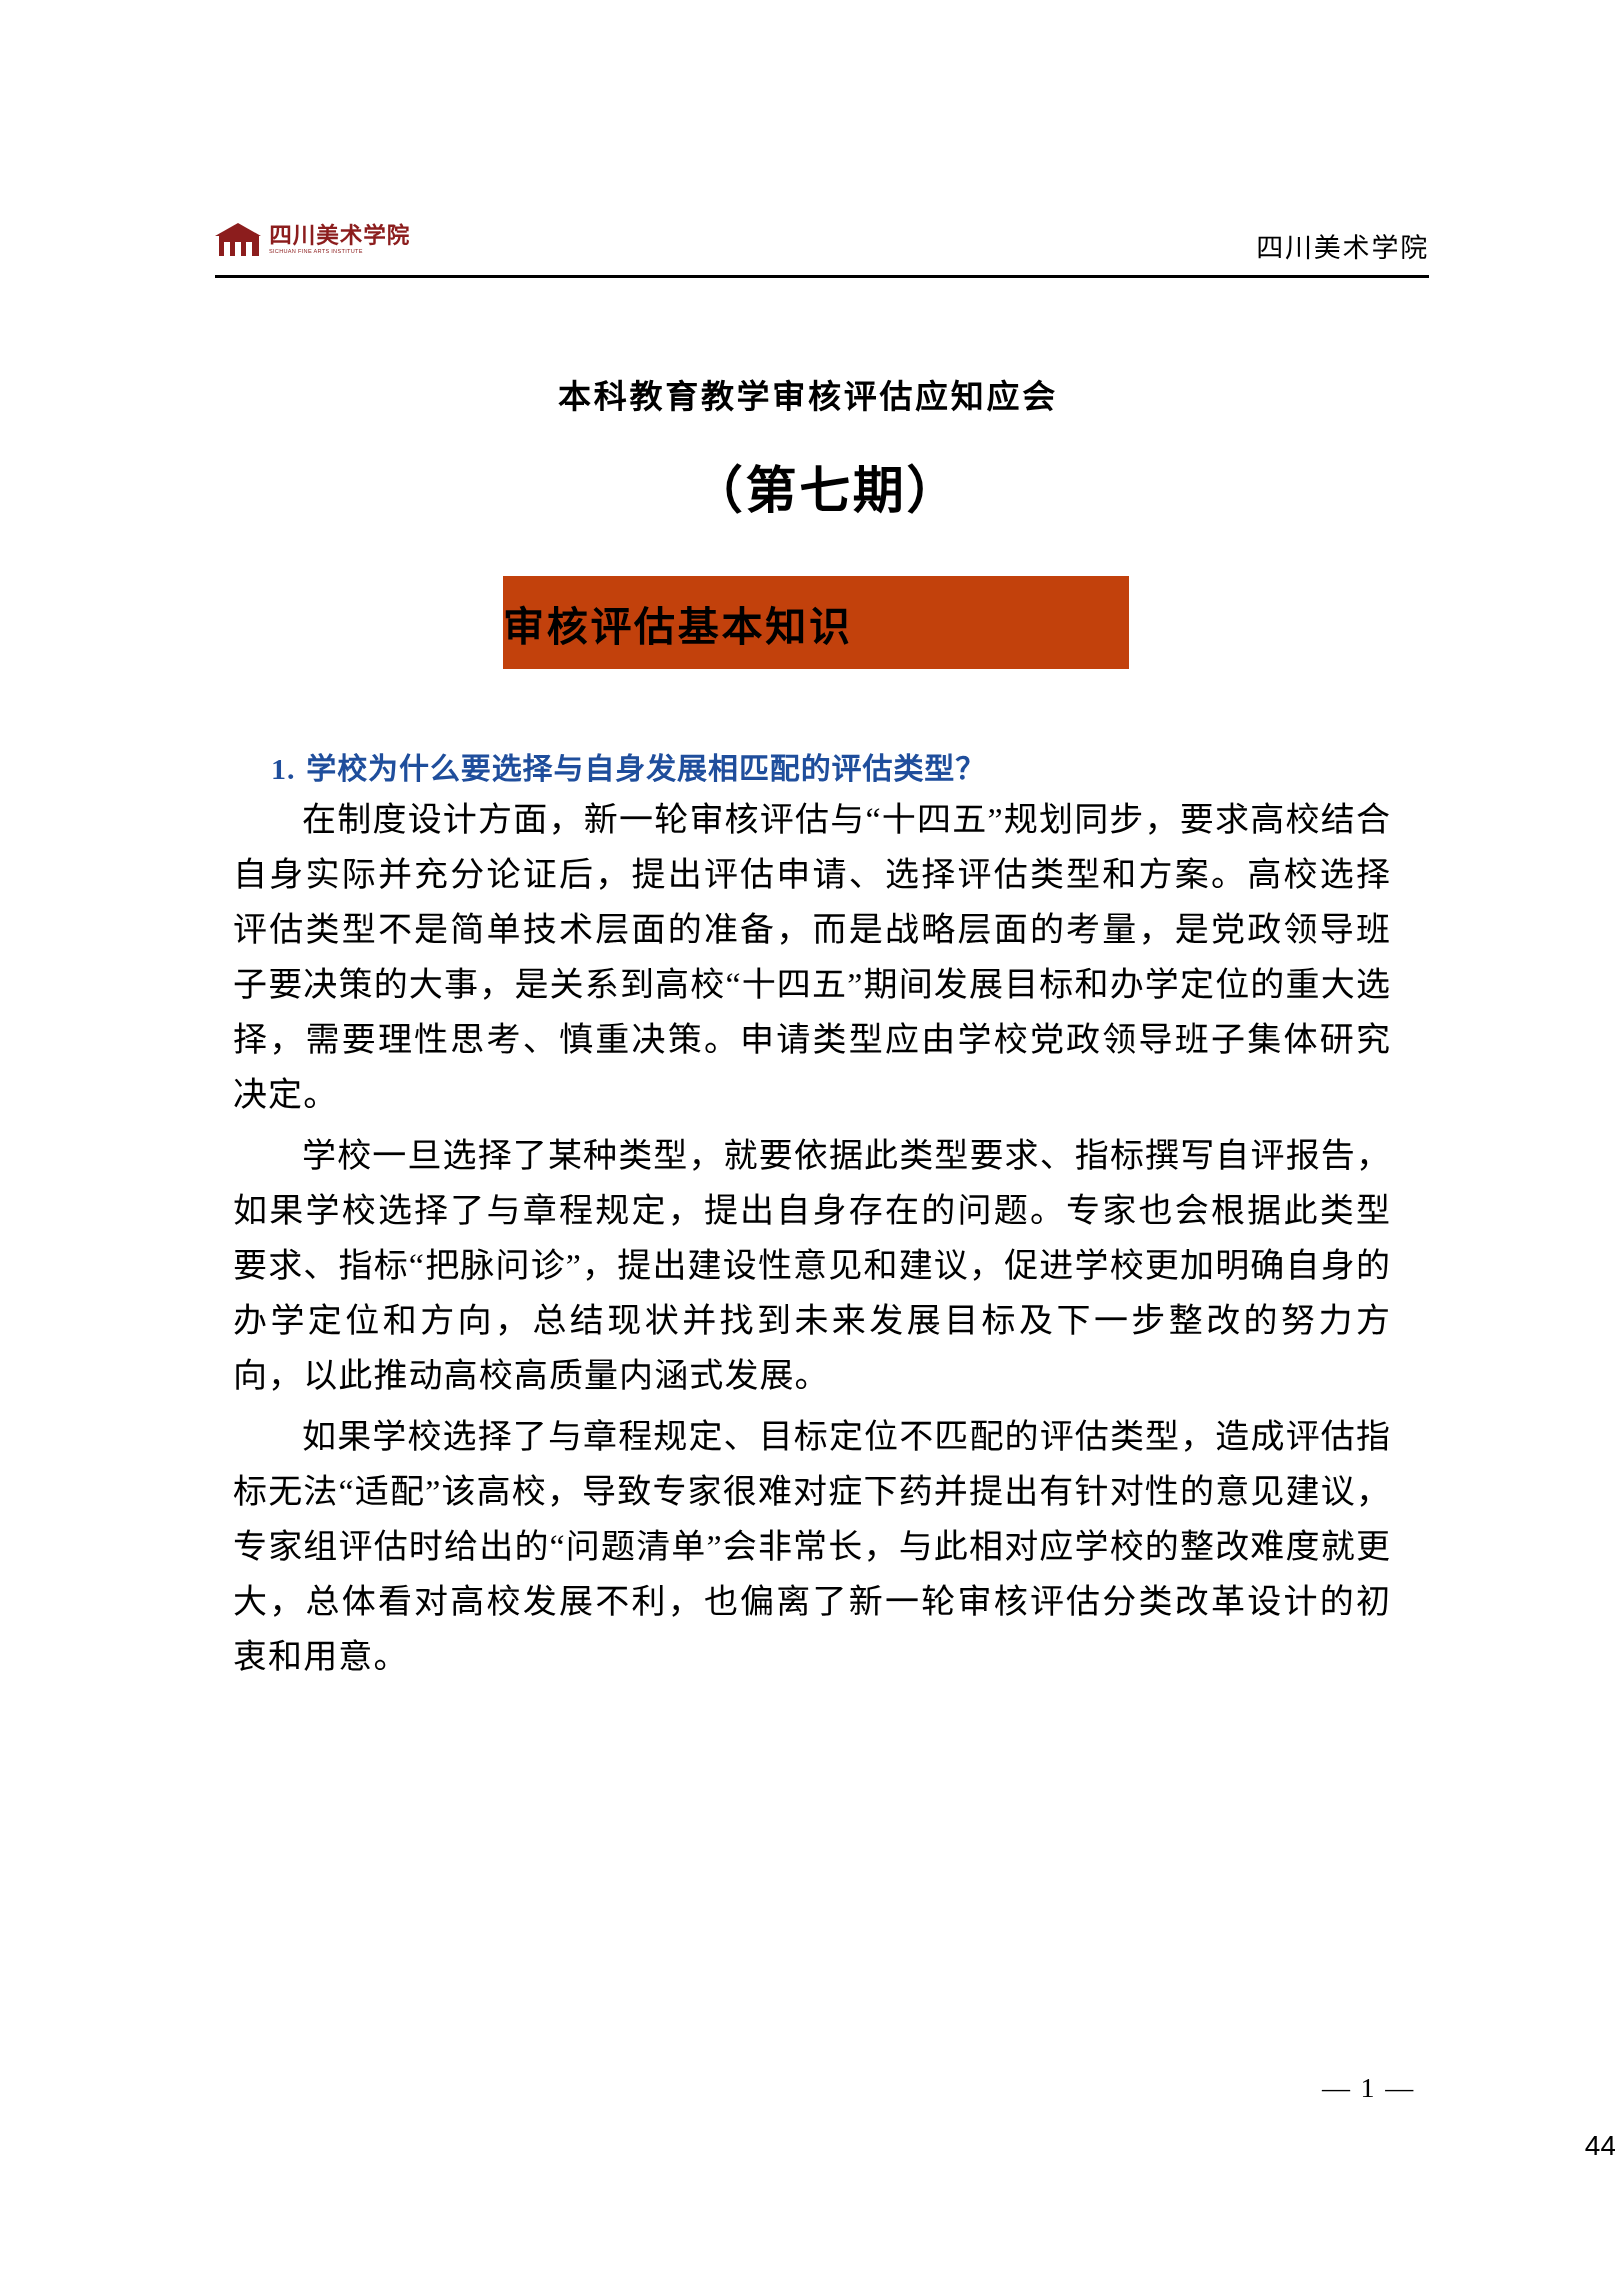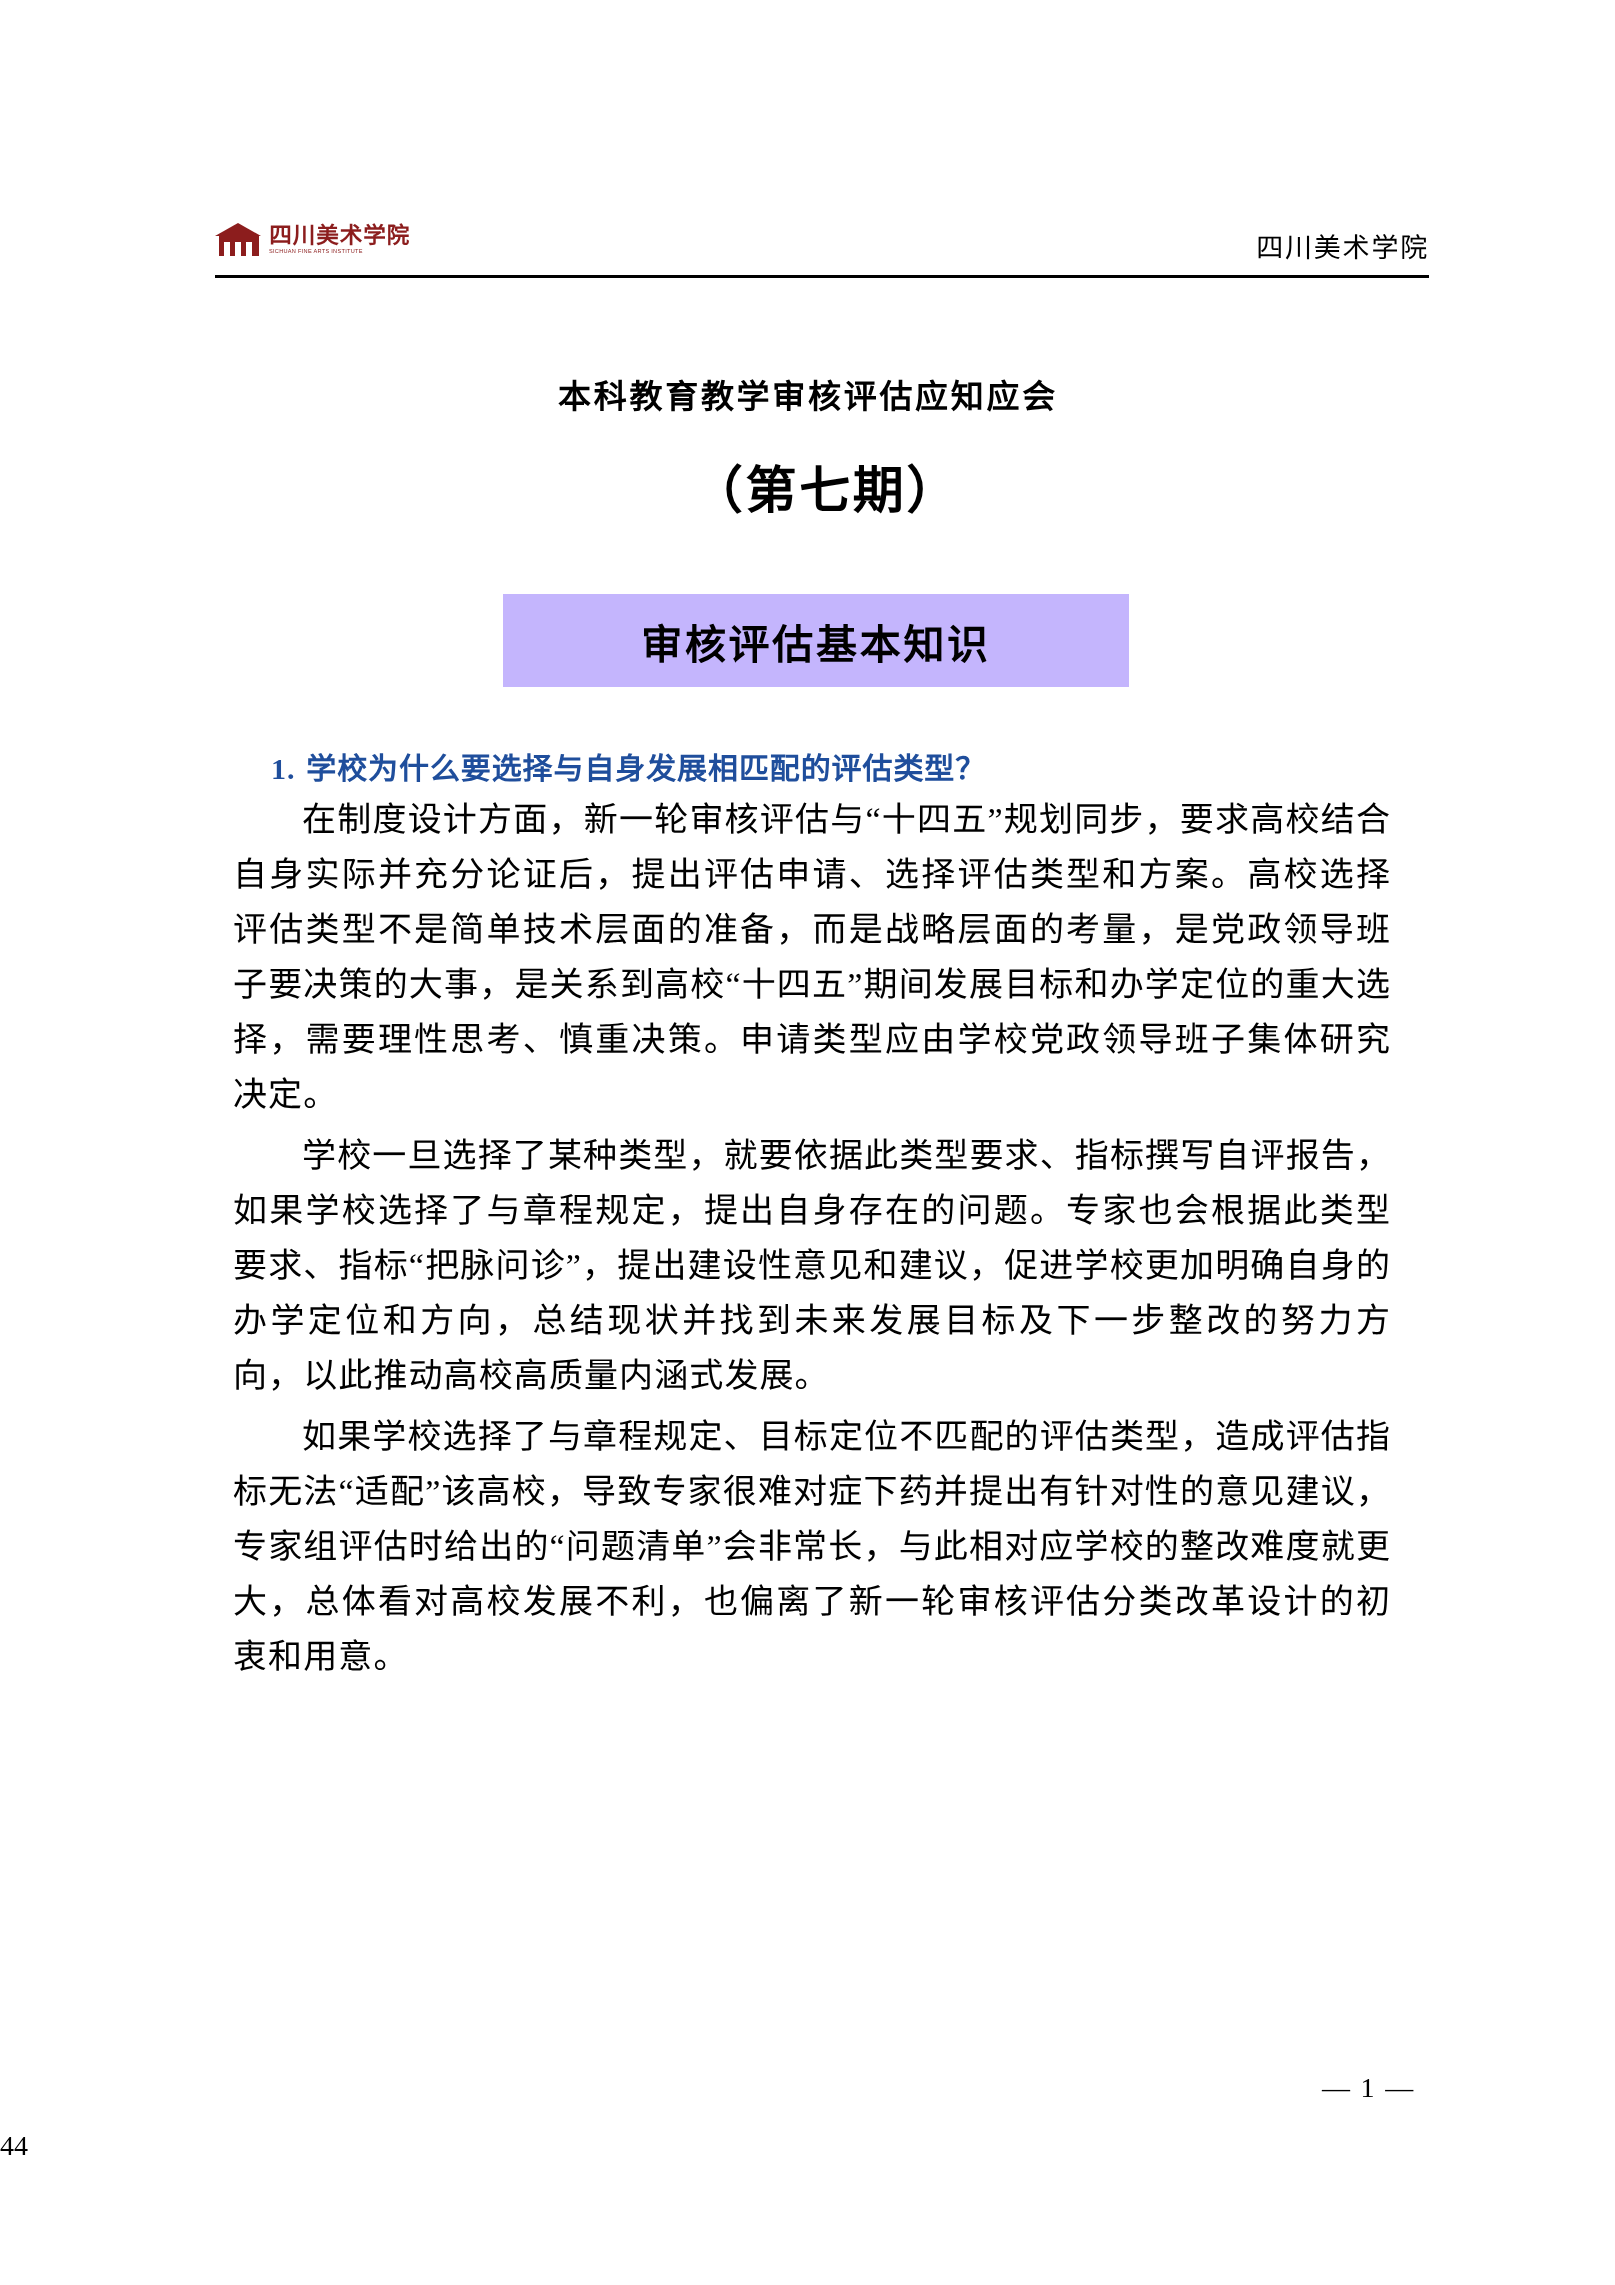--- a/index.html
+++ b/index.html
@@ -139,25 +139,24 @@
     letter-spacing: 2.7px;
     font-family: "Liberation Serif", "DejaVu Serif", serif;
   }
 
   .banner {
     position: absolute;
     left: 503px;
     top: 576px;
     width: 626px;
     height: 93px;
-    background: #c4b5fd;
+    background: #c2410c;
     display: flex;
     align-items: center;
-    justify-content: center;
-    margin-top: 18px;
+    justify-content: flex-start;
   }
   .banner-text {
     font-size: 41px;
     font-weight: 700;
     letter-spacing: 2.7px;
     color: #000000;
     font-family: "Liberation Serif", "DejaVu Serif", serif;
   }
 
   .question {
@@ -201,23 +200,23 @@
     top: 2072px;
     font-size: 28px;
     letter-spacing: 1.8px;
     font-family: "Liberation Serif", "DejaVu Serif", serif;
   }
   .page-number {
     position: absolute;
     left: 0;
     right: 0;
     top: 2130px;
-    text-align: left;
+    text-align: right;
     font-size: 28px;
-    font-family: Liberation Serif, serif;
+    font-family: Liberation Sans, sans-serif;
   }
 </style>
 </head>
 <body>
 
 <div class="page">
 
   <div class="header">
     <div class="logo">
       <span class="logo-mark">

